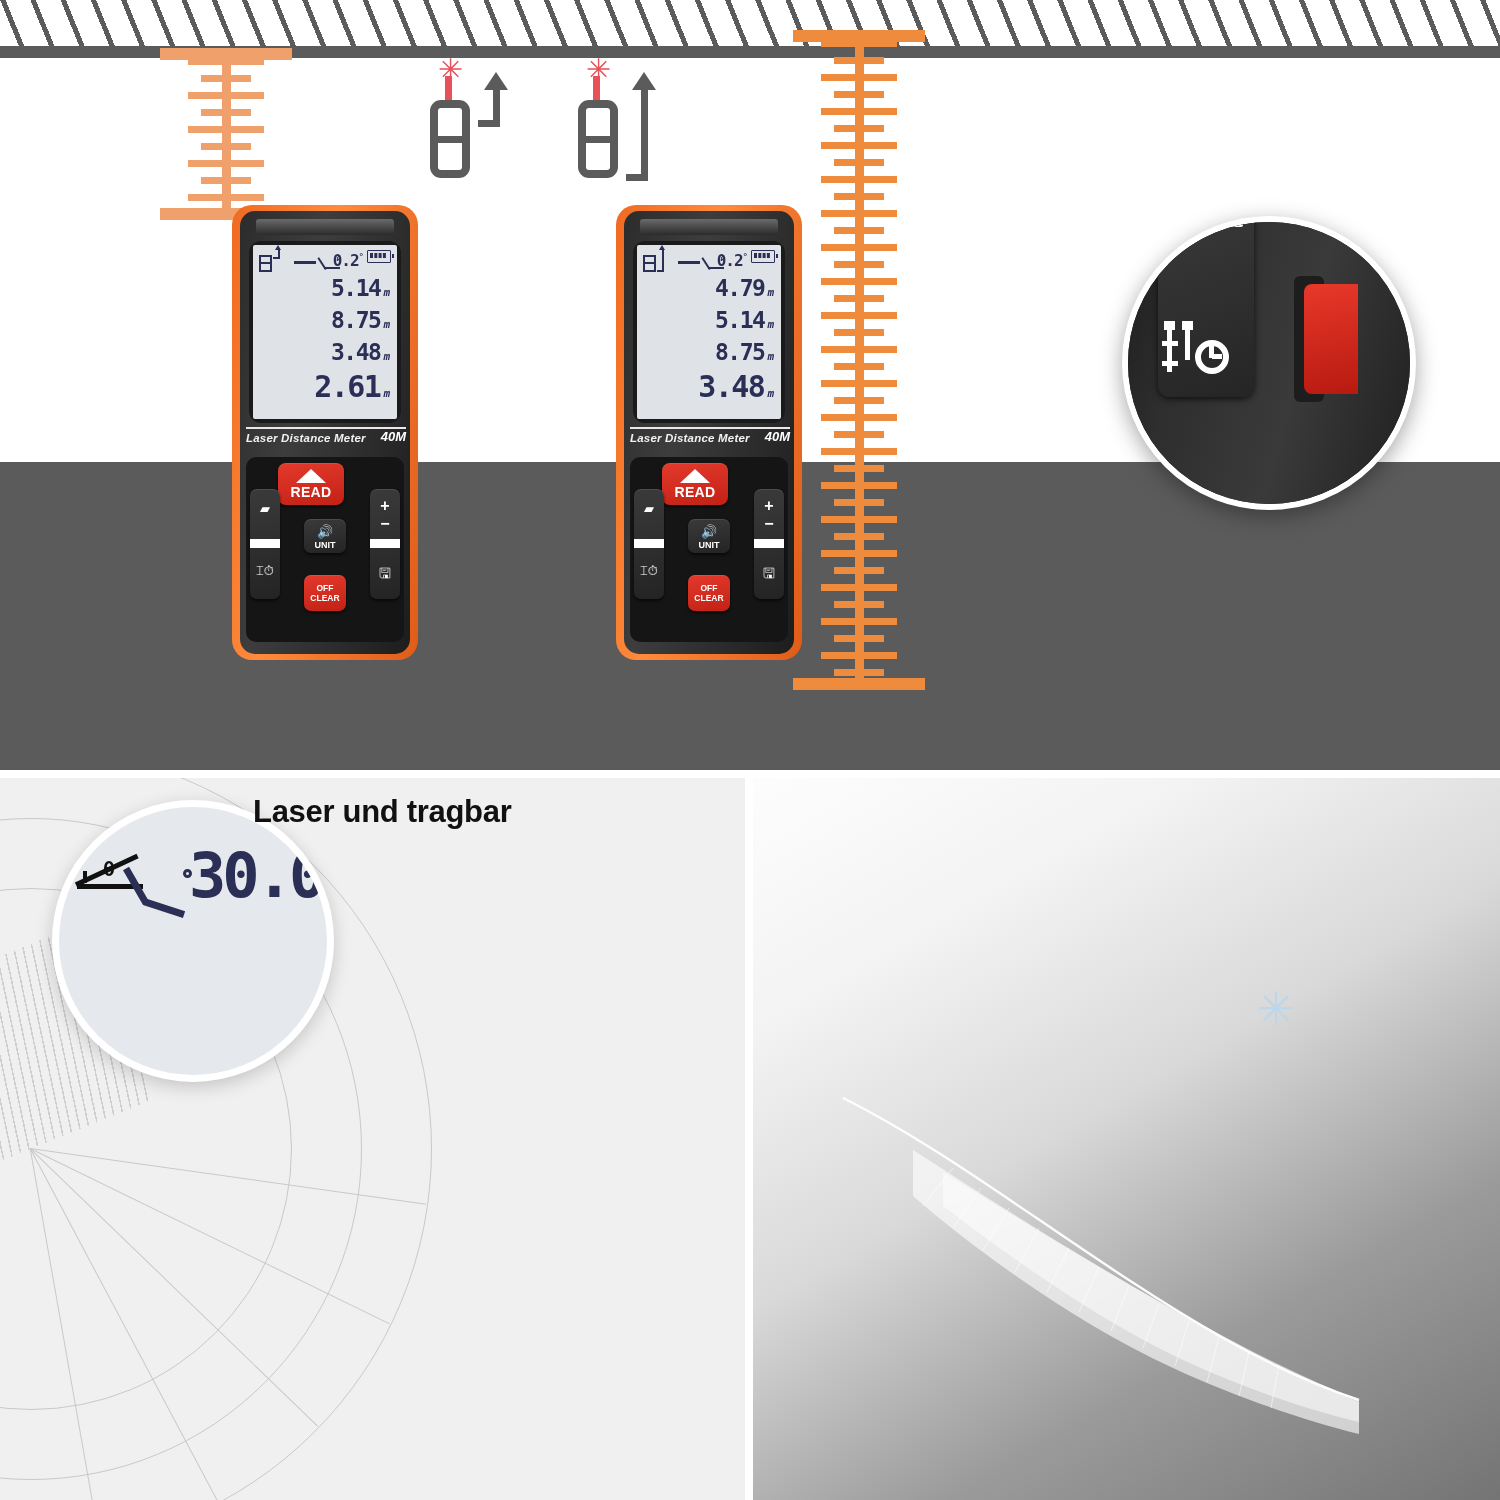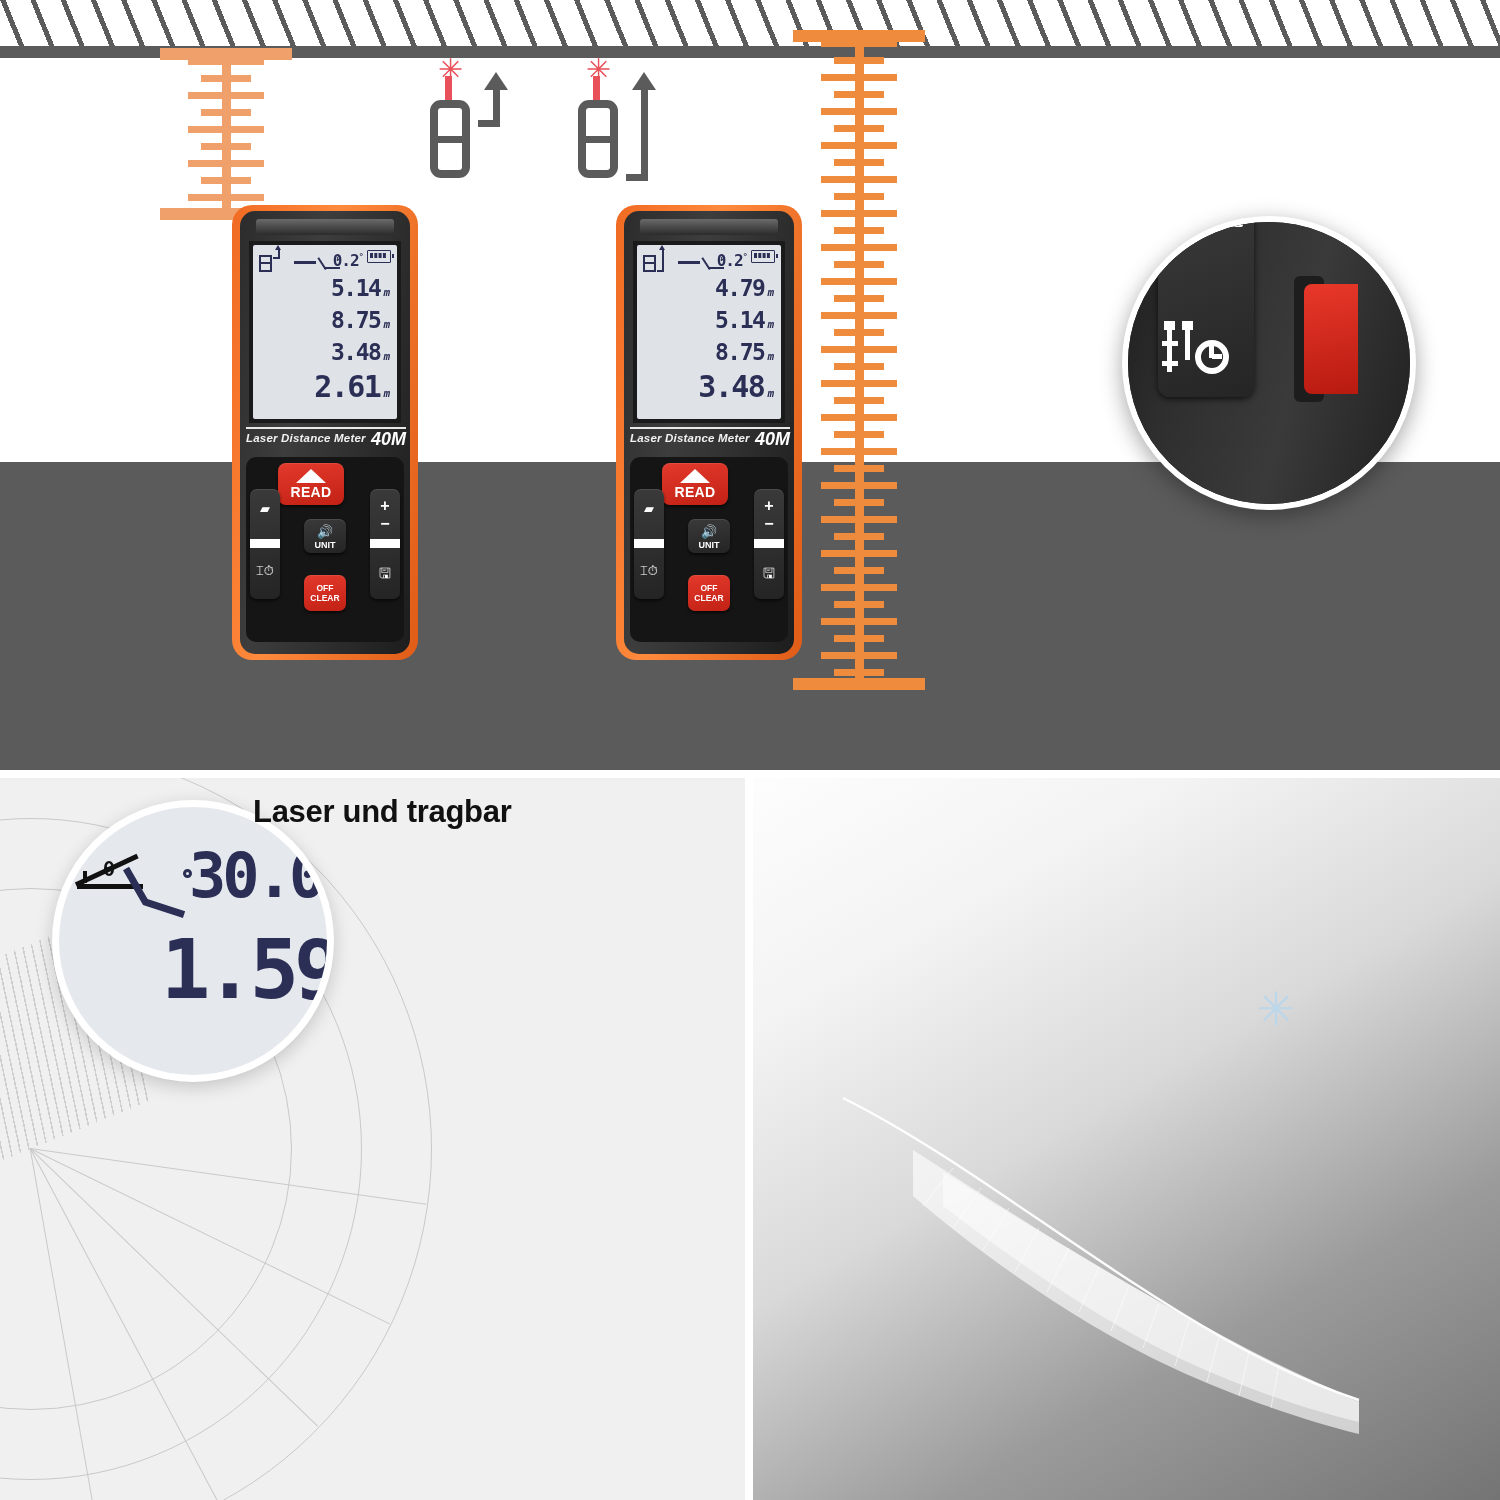--- a/index.html
+++ b/index.html
@@ -36,25 +36,25 @@
   .rd-arrow-h{position:absolute;height:7px;background:#5b5b5b;}
   .rd-arrow-head{position:absolute;width:0;height:0;border-left:12px solid transparent;border-right:12px solid transparent;border-bottom:18px solid #5b5b5b;}
 
   
   .device{position:absolute;width:186px;height:455px;}
   .dev-orange{position:absolute;inset:0;background:linear-gradient(100deg,#f06a22 0%,#ff8a3c 40%,#e05c18 100%);border-radius:20px;}
   .dev-black{position:absolute;left:8px;top:6px;right:8px;bottom:6px;
     background:linear-gradient(100deg,#2c2c2c 0%,#3d3d3d 35%,#1d1d1d 100%);border-radius:15px;}
   .dev-top-strip{position:absolute;left:24px;top:14px;width:138px;height:16px;
     background:linear-gradient(180deg,#6a6a6a,#2b2b2b);border-radius:3px;}
-  .lcd-frame{position:absolute;left:17px;top:36px;width:152px;height:182px;background:#1a1a1a;border-radius:0;padding:3px;box-sizing:border-box;}
+  .lcd-frame{position:absolute;left:17px;top:36px;width:152px;height:182px;background:#1a1a1a;border-radius:12px;padding:3px;box-sizing:border-box;}
   .lcd{position:absolute;left:4px;top:4px;right:4px;bottom:4px;background:#dfe3e8;border-radius:2px;overflow:hidden;}
   .brand{position:absolute;left:14px;right:12px;top:222px;height:22px;border-top:2px solid #e9e9e9;}
   .brand .bt{position:absolute;left:0;top:3px;font-style:italic;font-weight:bold;font-size:11.5px;color:#f2f2f2;letter-spacing:.2px;}
-  .brand .bm{position:absolute;right:0;top:0px;font-style:italic;font-weight:bold;font-size:18px;color:#fff;}
+  .brand .bm{position:absolute;right:0;top:0px;font-style:italic;font-weight:bold;font-size:13px;color:#fff;}
   .keypad{position:absolute;left:14px;top:252px;width:158px;height:185px;background:#151515;border-radius:10px;}
 
   .key{position:absolute;background:linear-gradient(170deg,#3a3a3a,#242424);border-radius:7px;
     box-shadow:0 1px 0 rgba(255,255,255,.10) inset,0 2px 3px rgba(0,0,0,.6);}
   .key.red{background:linear-gradient(170deg,#e33a2c,#c22115);}
   .key .lbl{position:absolute;left:0;right:0;text-align:center;color:#fff;font-weight:bold;}
 
   .k-read{left:32px;top:6px;width:66px;height:42px;border-radius:8px;}
   .k-read .tri{position:absolute;left:50%;top:6px;margin-left:-15px;width:0;height:0;
     border-left:15px solid transparent;border-right:15px solid transparent;border-bottom:14px solid #fff;}
@@ -439,21 +439,20 @@
             <div class="hyp"></div>
             <div class="tk"></div>
           <div class="th">θ</div>
         </div>
         <div class="mg-ang">
           <div class="l1"></div>
             <div class="l2"></div>
             <div class="dg"></div>
         </div>
         <div class="mg-v1">30.0</div>
-        <div class="mg-v2">1.59</div>
       </div>
     </div>
 
   </div>
 
   <div class="br-panel">
 
     <div class="spark">✳</div>
 
     <svg class="feather" style="left:50px;top:310px;" width="560" height="360" viewBox="0 0 560 360" aria-hidden="true">

